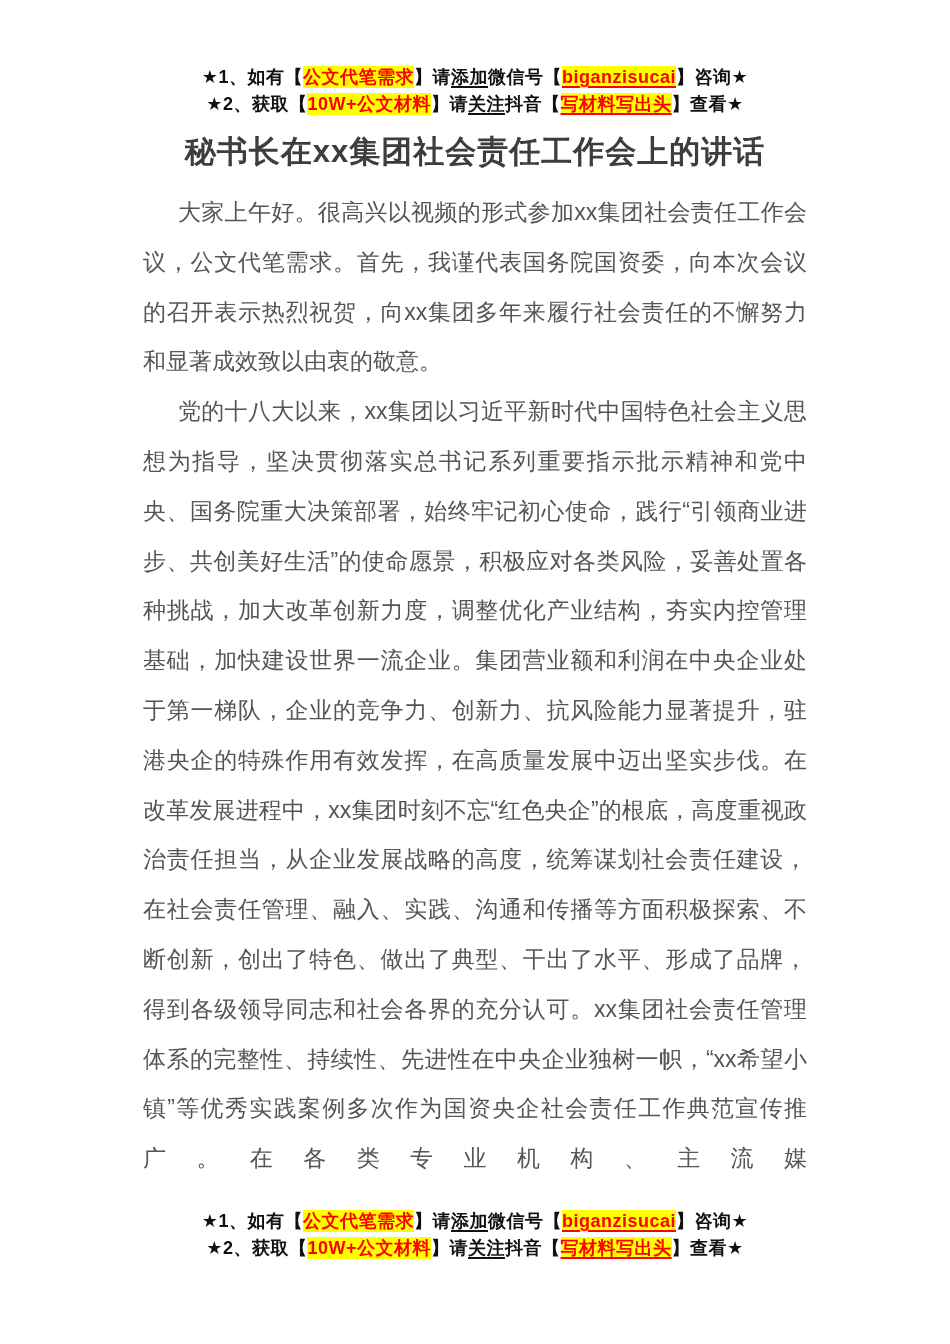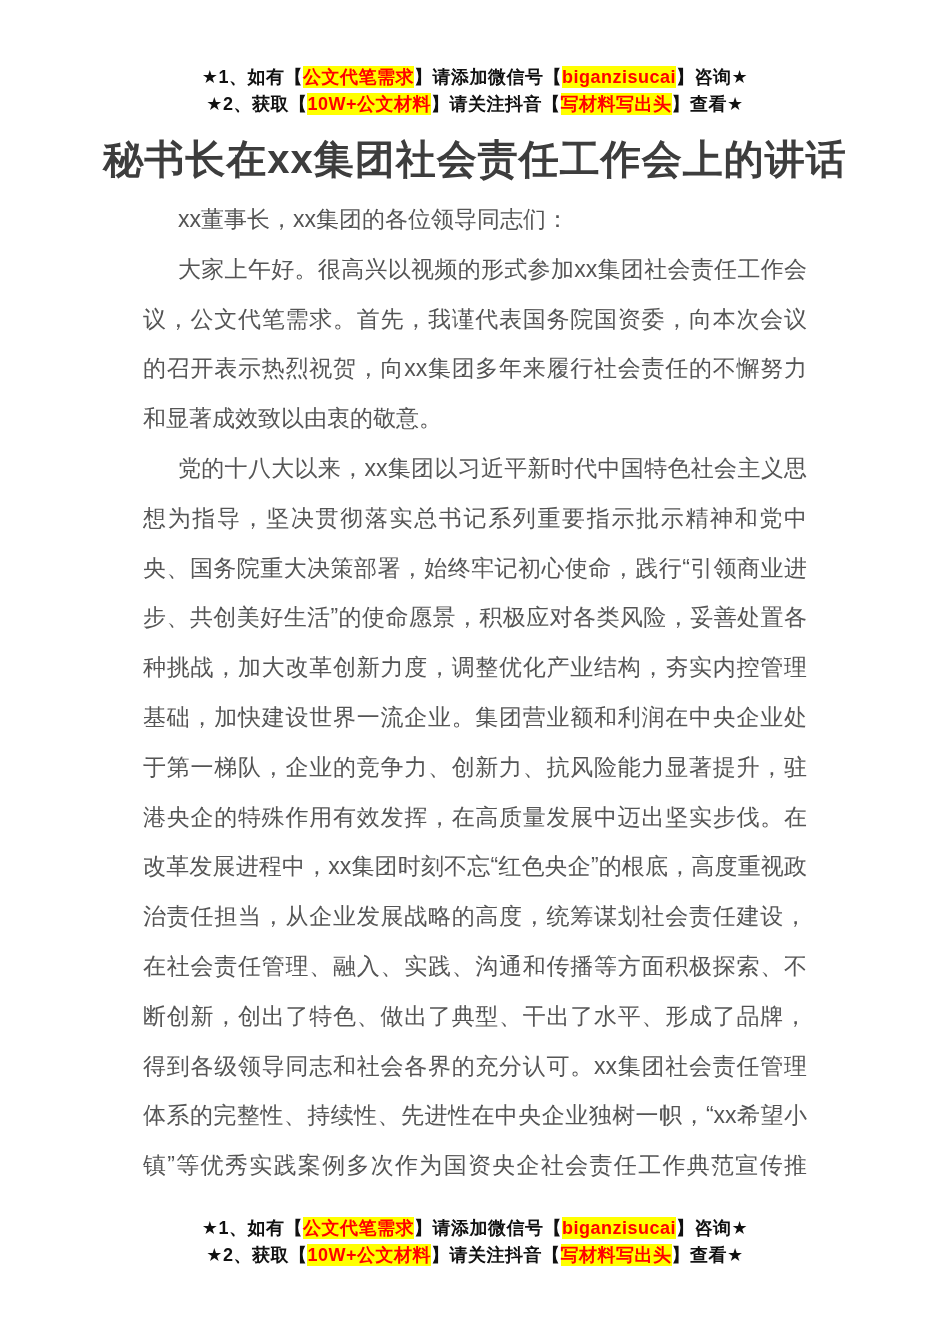--- a/index.html
+++ b/index.html
@@ -24,29 +24,30 @@
   }
   .promo-header { padding-top: 64px; }
   .promo-footer { margin-top: 24px; }
   .promo .hl {
     color: #ff0000;
     background: #ffff00;
     padding: 1px 0;
     margin-top: 40px;
   }
   .promo .ul {
+    text-decoration: underline;
     text-decoration-thickness: 2px;
     text-underline-offset: 3px;
   }
   
   .doc-title {
-    margin-top: 19px;
+    margin-top: 12px;
     line-height: 44px;
     text-align: center;
-    font-size: 40px;
+    font-size: 31px;
     font-weight: bold;
     color: #3d3d3d;
     letter-spacing: 1px;
   }
   
   .doc-body {
     margin: 14px 143px 0 143px;
     height: 996px;
     overflow: hidden;
     font-size: 23px;
@@ -64,21 +65,20 @@
 <div class="page">
 
   <div class="promo promo-header">
     <div class="promo-line"><span>★1、如有【</span><span class="hl">公文代笔需求</span><span>】请</span><span class="ul">添加</span><span>微信号【</span><span class="hl ul">biganzisucai</span><span>】咨询★</span></div>
     <div class="promo-line"><span>★2、获取【</span><span class="hl">10W+公文材料</span><span>】请</span><span class="ul">关注</span><span>抖音【</span><span class="hl ul">写材料写出头</span><span>】查看★</span></div>
   </div>
 
   <h1 class="doc-title">秘书长在xx集团社会责任工作会上的讲话</h1>
 
   <div class="doc-body">
-    <p>xx董事长，xx集团的各位领导同志们：</p>
     <p>大家上午好。很高兴以视频的形式参加xx集团社会责任工作会议，公文代笔需求。首先，我谨代表国务院国资委，向本次会议的召开表示热烈祝贺，向xx集团多年来履行社会责任的不懈努力和显著成效致以由衷的敬意。</p>
     <p class="fill-last">党的十八大以来，xx集团以习近平新时代中国特色社会主义思想为指导，坚决贯彻落实总书记系列重要指示批示精神和党中央、国务院重大决策部署，始终牢记初心使命，践行“引领商业进步、共创美好生活”的使命愿景，积极应对各类风险，妥善处置各种挑战，加大改革创新力度，调整优化产业结构，夯实内控管理基础，加快建设世界一流企业。集团营业额和利润在中央企业处于第一梯队，企业的竞争力、创新力、抗风险能力显著提升，驻港央企的特殊作用有效发挥，在高质量发展中迈出坚实步伐。在改革发展进程中，xx集团时刻不忘“红色央企”的根底，高度重视政治责任担当，从企业发展战略的高度，统筹谋划社会责任建设，在社会责任管理、融入、实践、沟通和传播等方面积极探索、不断创新，创出了特色、做出了典型、干出了水平、形成了品牌，得到各级领导同志和社会各界的充分认可。xx集团社会责任管理体系的完整性、持续性、先进性在中央企业独树一帜，“xx希望小镇”等优秀实践案例多次作为国资央企社会责任工作典范宣传推广。在各类专业机构、主流媒</p>
   </div>
 
   <div class="promo promo-footer">
     <div class="promo-line"><span>★1、如有【</span><span class="hl">公文代笔需求</span><span>】请</span><span class="ul">添加</span><span>微信号【</span><span class="hl ul">biganzisucai</span><span>】咨询★</span></div>
     <div class="promo-line"><span>★2、获取【</span><span class="hl">10W+公文材料</span><span>】请</span><span class="ul">关注</span><span>抖音【</span><span class="hl ul">写材料写出头</span><span>】查看★</span></div>
   </div>
 
 </div>

